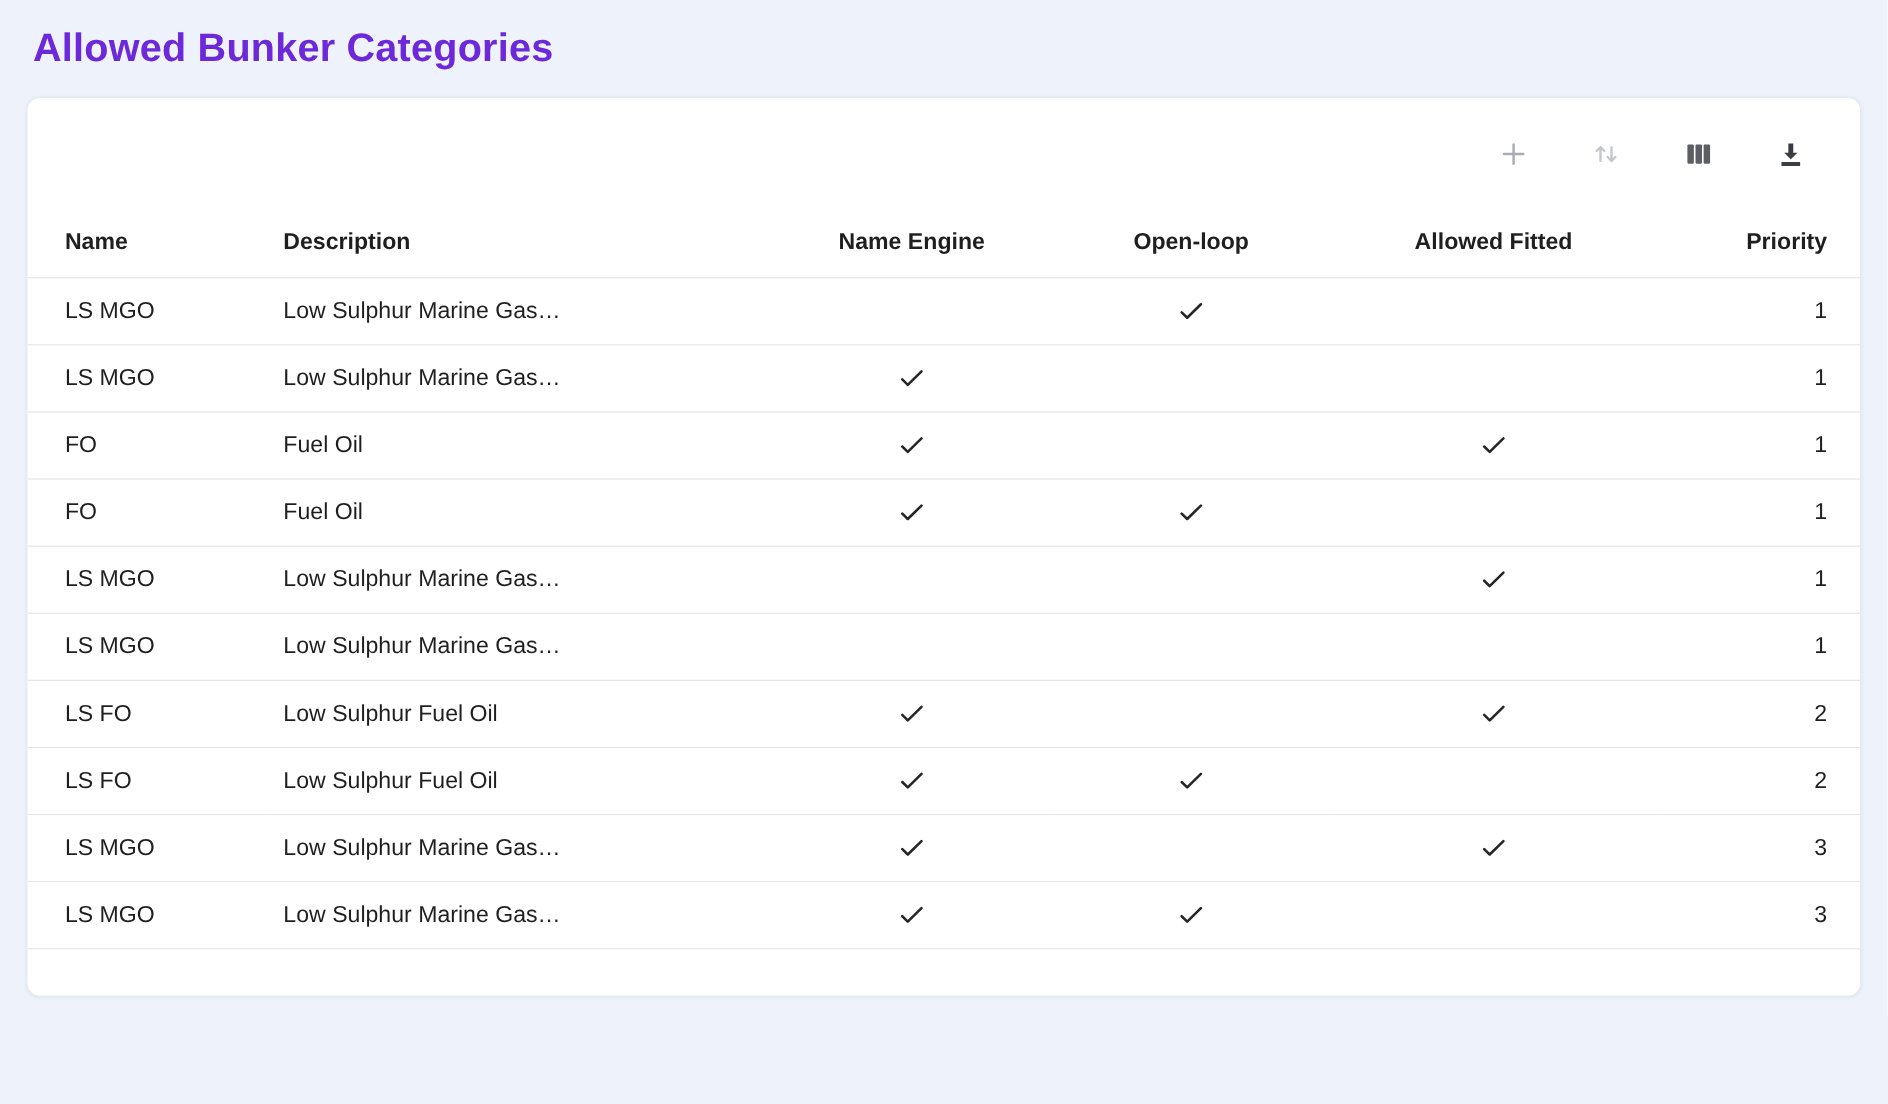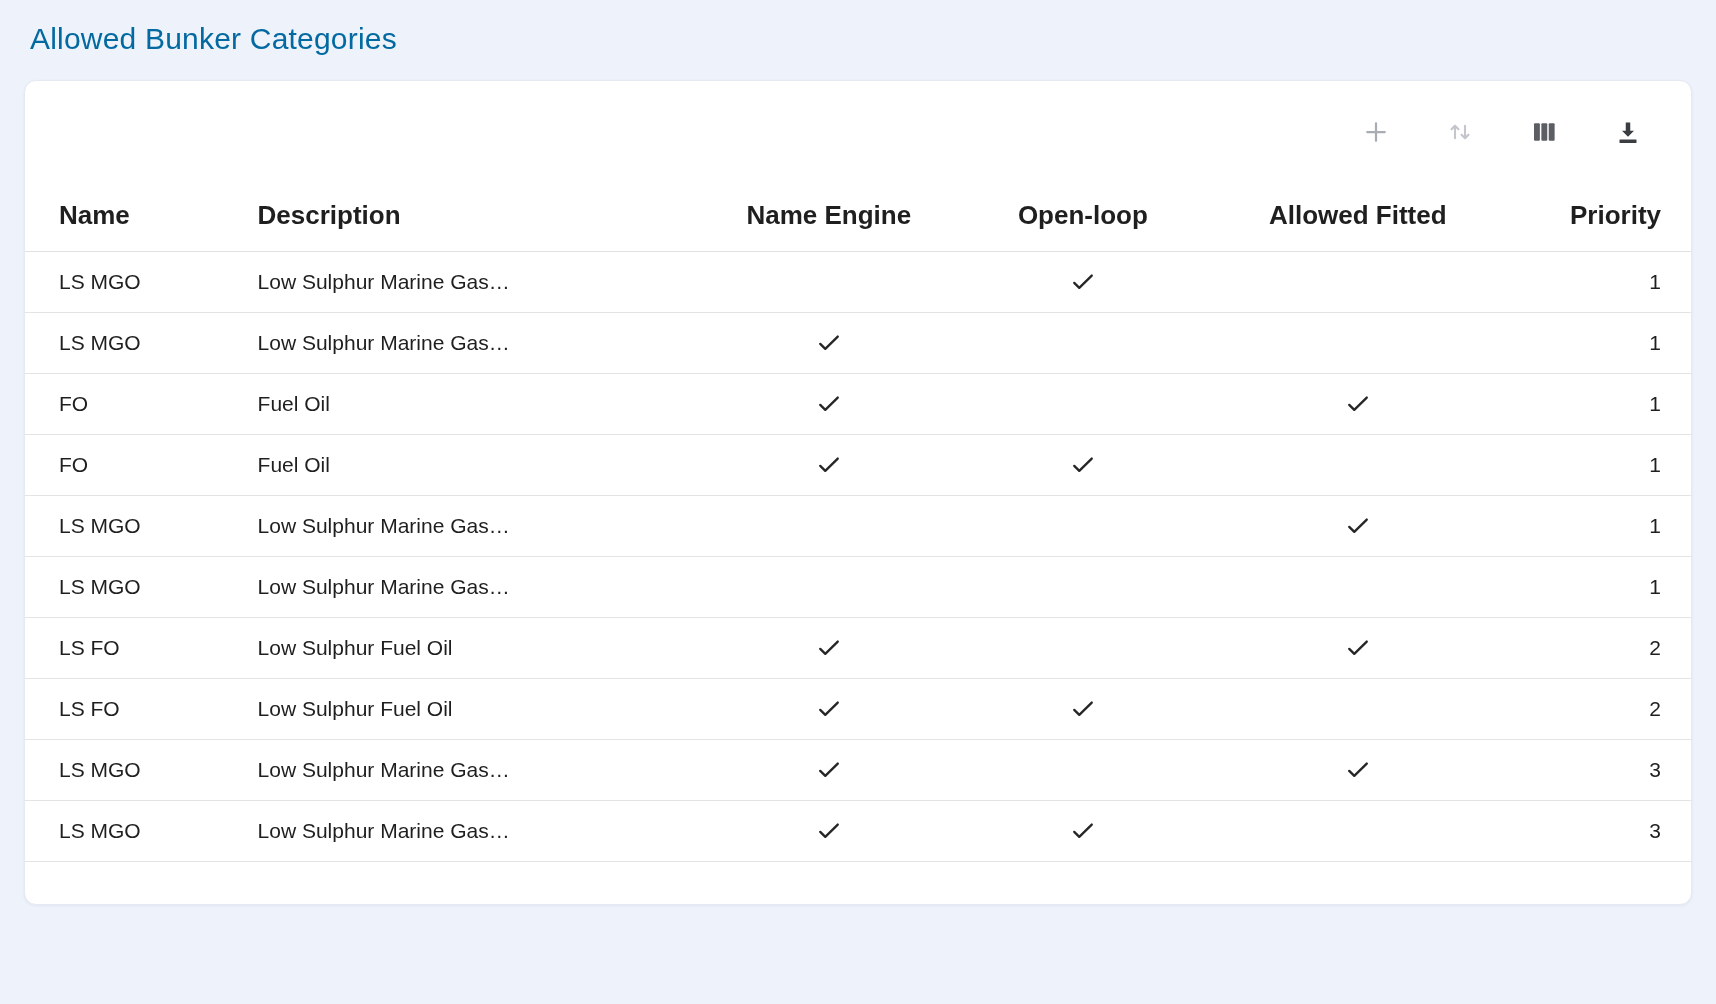--- a/index.html
+++ b/index.html
@@ -7,23 +7,23 @@
   body {
     width: 1716px;
     height: 1004px;
     background: #edf2fb;
     font-family: "Liberation Sans", sans-serif;
     color: #1f1f1f;
     overflow: hidden;
   }
   .page { padding: 14px 24px 0; }
   .page-title {
-    font-size: 30px;
-    font-weight: 400;
-    color: #0369a1;
+    font-size: 36px;
+    font-weight: 700;
+    color: #6d28d9;
     margin: 8px 0 24px 6px;
     letter-spacing: 0.2px;
   }
   .card {
     background: #ffffff;
     border: 1px solid #e4e9f2;
     border-radius: 12px;
     box-shadow: 0 1px 3px rgba(30, 40, 70, 0.06);
     padding-bottom: 42px;
     overflow: hidden;
@@ -52,21 +52,21 @@
     border-collapse: collapse;
     font-size: 21px;
     table-layout: fixed;
   }
   .grid th {
     font-weight: 700;
     color: #1f1f1f;
     text-align: left;
     padding: 20px 16px;
     border-bottom: 1px solid #e1e1e1;
-    font-size: 26px;
+    font-size: 21px;
     white-space: nowrap;
     overflow: hidden;
     text-overflow: ellipsis;
     cursor: pointer;
   }
   .grid td {
     padding: 0 16px;
     height: 61px;
     border-bottom: 1px solid #e4e4e4;
     white-space: nowrap;

